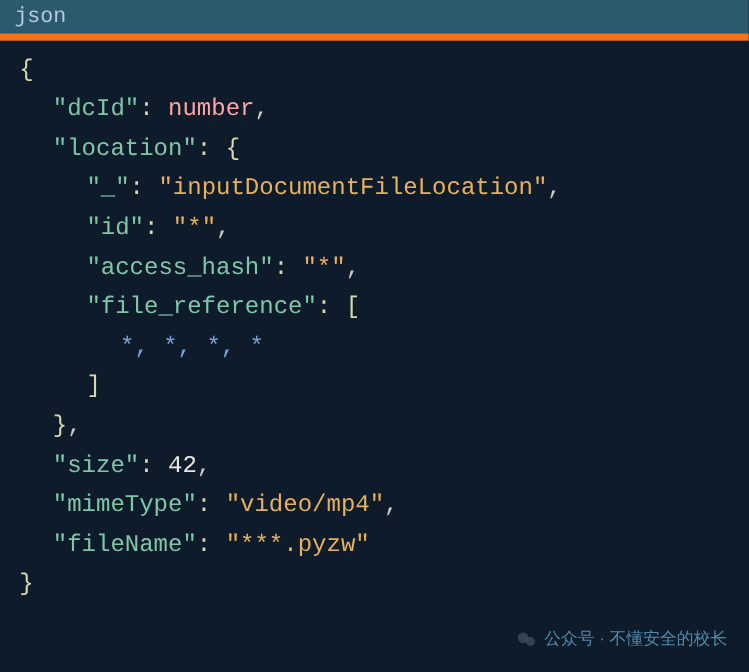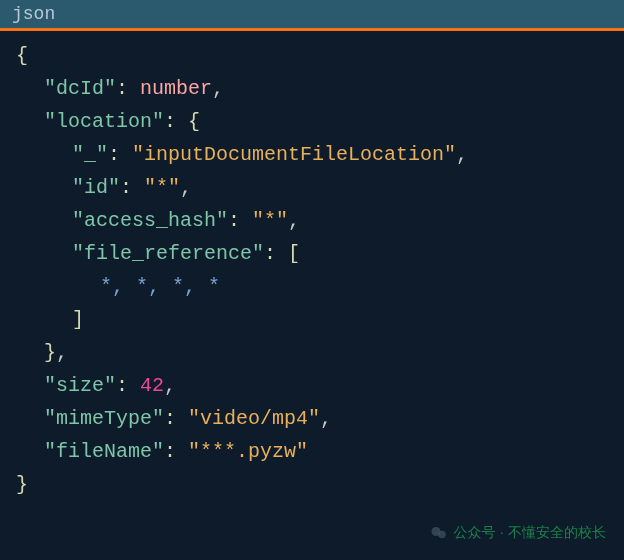--- a/index.html
+++ b/index.html
@@ -10,46 +10,46 @@
       font-family: 'Consolas', 'Monaco', 'Courier New', monospace;
       font-size: 20px;
       overflow: hidden;
       position: relative;
     }
     .header {
       background: #2b5a6e;
       color: #b8c8d8;
       padding: 4px 12px;
       font-size: 18px;
-      border-bottom: 3px solid #f97316;
+      border-bottom: 6px solid #f97316;
     }
     .code-area {
       padding: 8px 0;
       line-height: 1.65;
       background: #0d1b2a;
       height: calc(100% - 30px);
     }
     .line {
       padding: 0 16px;
       white-space: pre;
     }
     .brace { color: #d8d8b0; }
     .bracket { color: #d8d8b0; }
     .key { color: #7fc6a8; }
     .string { color: #e8b05c; }
-    .number { color: #ec4899; }
+    .number { color: #e5e5e5; }
     .ident { color: #fca5a5; }
     .punct { color: #d8d8b0; }
     .comma { color: #c8c8c8; }
     .star { color: #7aa2d4; }
     .watermark {
       position: absolute;
       bottom: 18px;
       right: 18px;
-      color: #22c55e;
+      color: #7dd3fc;
       font-size: 14px;
       font-family: -apple-system, sans-serif;
       display: flex;
       align-items: center;
       gap: 6px;
       opacity: 0.6;
     }
     .wm-icon {
       display: inline-flex;
       width: 18px;

